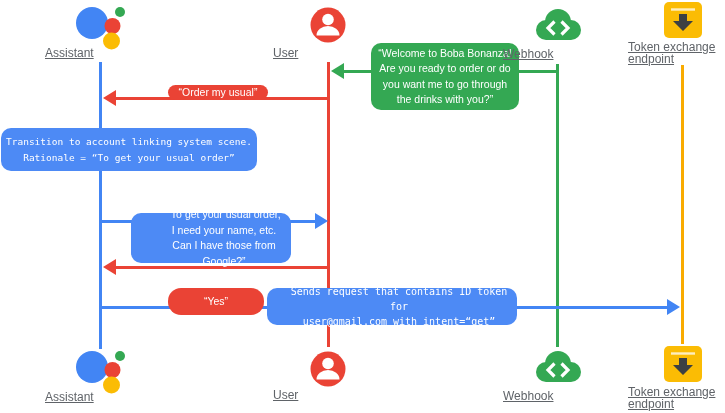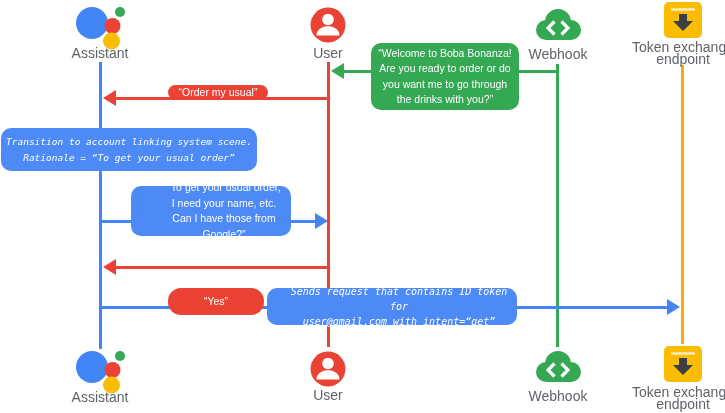--- a/index.html
+++ b/index.html
@@ -27,33 +27,33 @@
   #ah-yes{left:103px;top:259px;border-right:13px solid #ea4335;}
   #ln-sends{left:100px;top:306px;width:567px;background:#4285f4;}
   #ah-sends{left:667px;top:299px;border-left:13px solid #4285f4;}
 
   
   .bubble{
     position:absolute;z-index:3;color:#fff;display:flex;align-items:center;justify-content:center;
     text-align:center;white-space:pre-line;border-radius:10px;box-sizing:border-box;padding:2px 4px;
   }
   .sans{font-size:10.5px;line-height:15.5px;}
-  .mono{font-family:"DejaVu Sans Mono",monospace;font-style:italic;}
+  .mono{font-family:"DejaVu Sans Mono",monospace;}
   #bb-welcome{left:371px;top:43px;width:148px;height:67px;background:#34a853;}
   #bb-order{left:168px;top:85px;width:100px;height:15px;background:#ea4335;border-radius:13px;}
   #bb-transition{left:1px;top:128px;width:256px;height:43px;background:#4d8af5;font-size:9.5px;line-height:16px;}
-  #bb-request{left:131px;top:186px;width:160px;height:50px;background:#4d8af5;padding-left:30px;}
+  #bb-request{left:131px;top:213px;width:160px;height:50px;background:#4d8af5;padding-left:30px;}
   #bb-yes{left:168px;top:255px;width:96px;height:27px;background:#ea4335;border-radius:13px;margin-top:33px;}
   #bb-sends{left:267px;top:288px;width:250px;height:37px;background:#4d8af5;font-size:10px;line-height:15px;padding-left:18px;}
 
   
   .actor-icon{position:absolute;z-index:4;}
   .actor-label{
-    position:absolute;z-index:4;width:110px;text-align:center;color:#5f6368;
-    font-size:14px;line-height:11.5px;white-space:pre-line;
+    position:absolute;z-index:4;width:110px;text-align:left;color:#5f6368;
+    font-size:12px;line-height:11.5px;white-space:pre-line;text-decoration:underline;
   }
   #ic-assistant-top{left:74px;top:3px;}   #lb-assistant-top{left:45px;top:48px;}
   #ic-user-top{left:310px;top:7px;}       #lb-user-top{left:273px;top:48px;}
   #ic-webhook-top{left:531px;top:5px;}    #lb-webhook-top{left:503px;top:49px;}
   #ic-token-top{left:663px;top:1px;}      #lb-token-top{left:628px;top:42px;}
   #ic-assistant-bot{left:74px;top:347px;} #lb-assistant-bot{left:45px;top:392px;}
   #ic-user-bot{left:310px;top:351px;}     #lb-user-bot{left:273px;top:390px;}
   #ic-webhook-bot{left:531px;top:347px;}  #lb-webhook-bot{left:503px;top:391px;}
   #ic-token-bot{left:663px;top:345px;}    #lb-token-bot{left:628px;top:387px;}
 </style>

